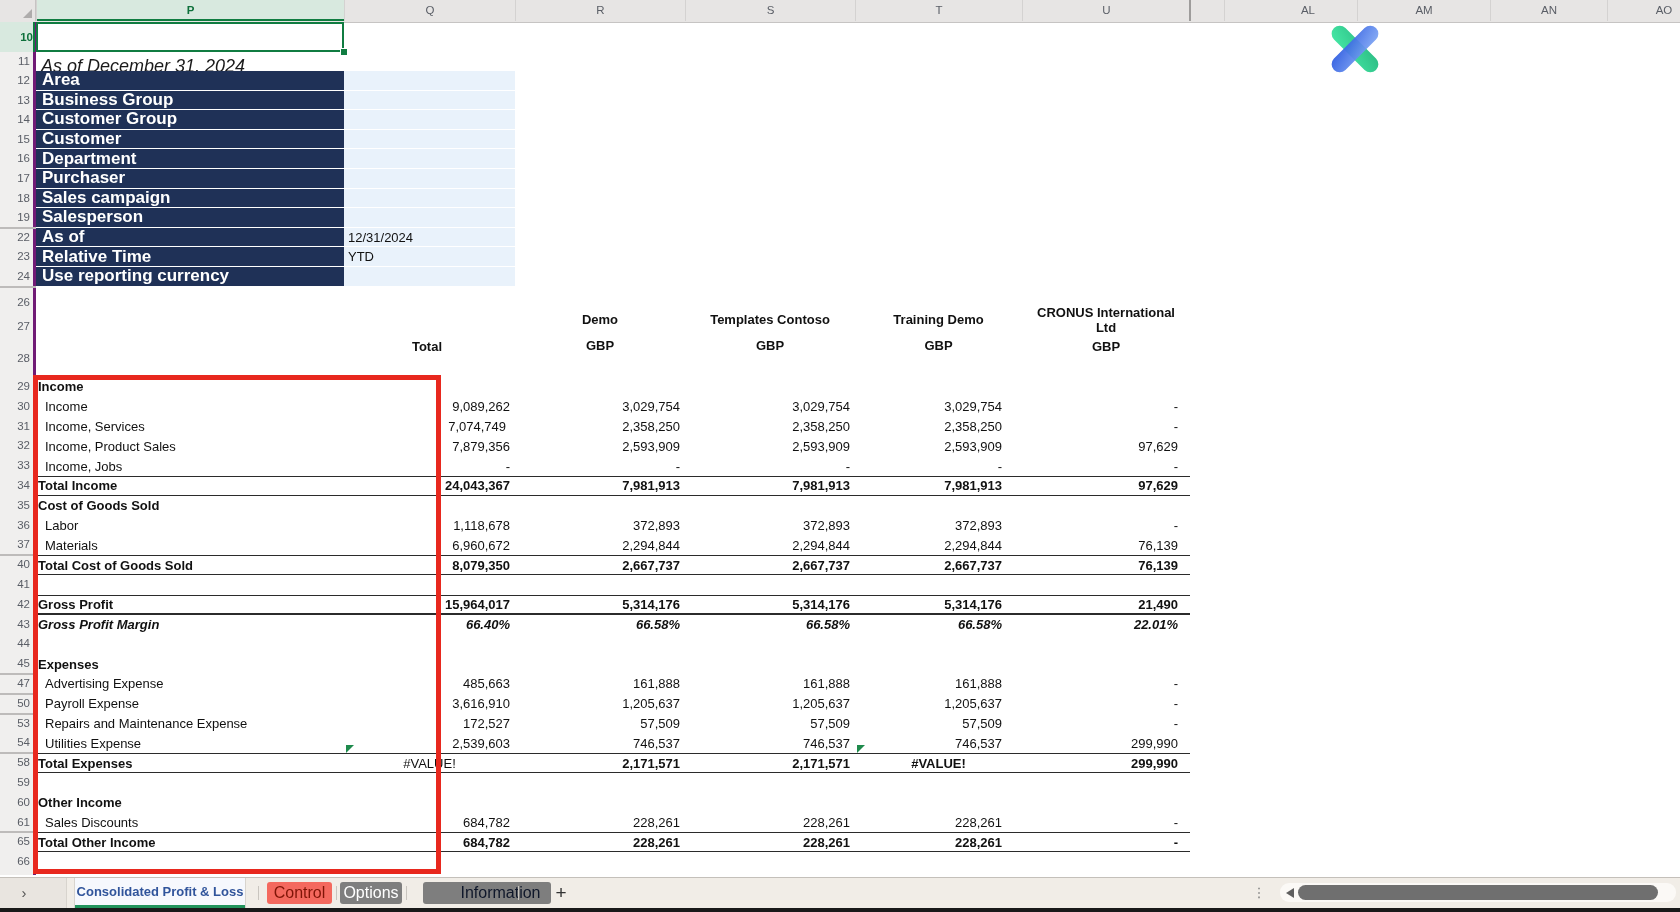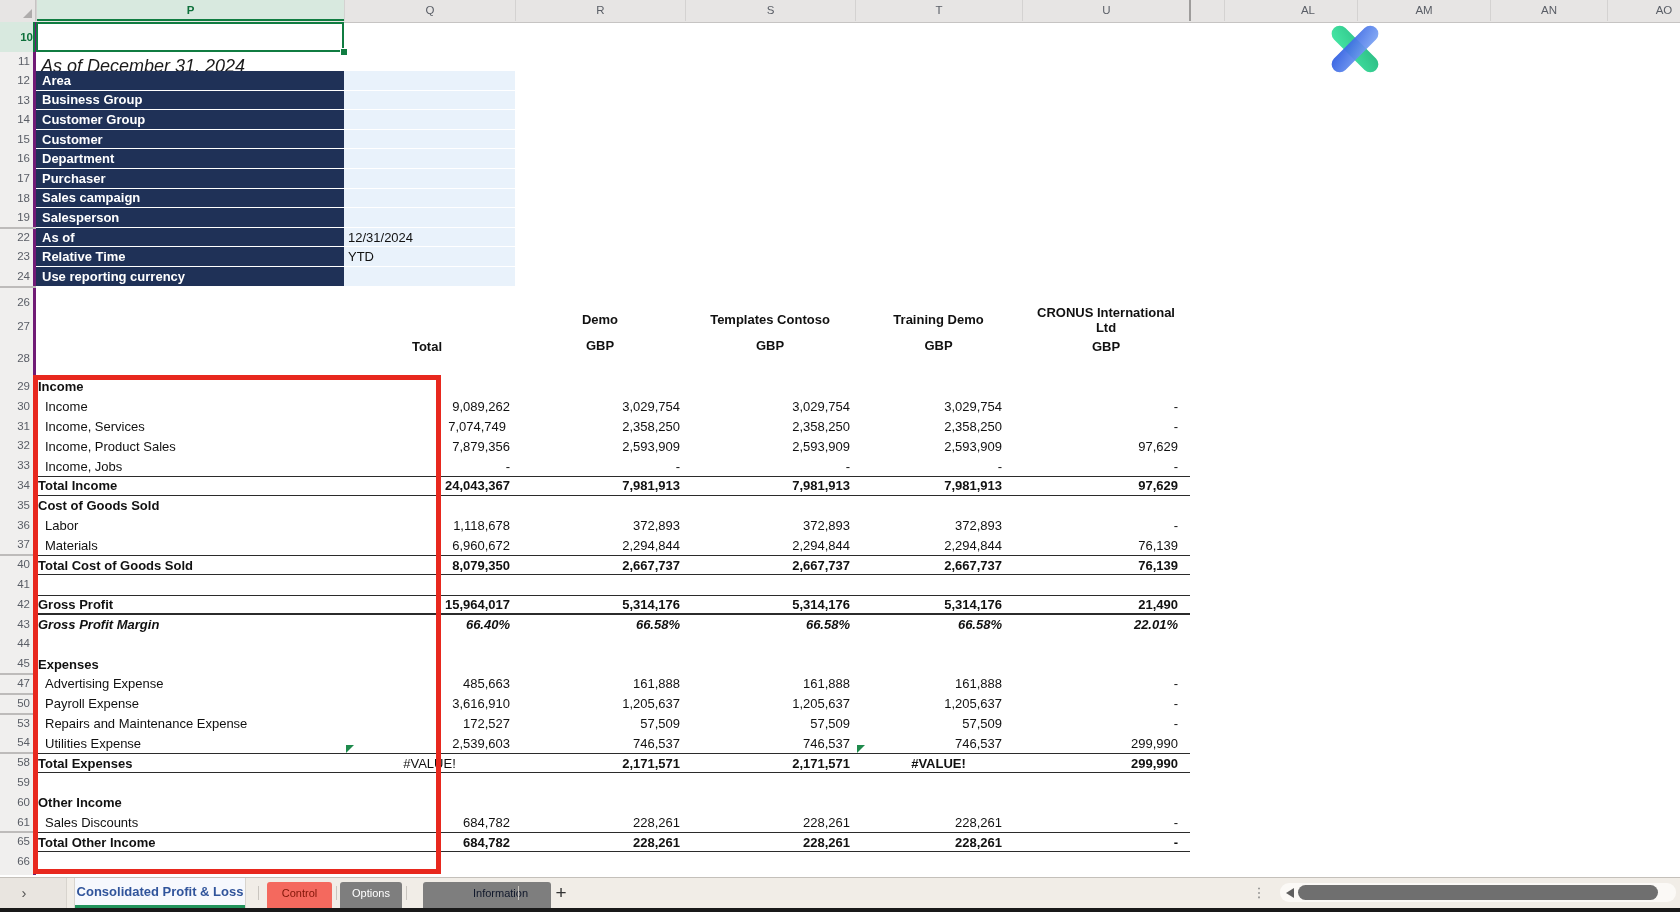--- a/index.html
+++ b/index.html
@@ -19,21 +19,21 @@
   .gutrow{position:absolute;left:0;width:30px;text-align:right;font-size:11.5px;color:#5A5E66;}
   .gutrow.sel{color:#0E703B;font-weight:bold;background:#D8E9DF;width:33px;padding-right:2px;box-shadow:inset -2px 0 0 #107C41;}
   .guttick{position:absolute;left:0;width:36px;height:2px;background:#BDBBBA;}
 
   
   .title{position:absolute;left:41px;top:26px;font-size:22px;color:#1F3C61;}
   .selbox{position:absolute;left:36px;top:22px;width:308px;height:30px;border:2px solid #107C41;box-sizing:border-box;}
   .selhandle{position:absolute;left:340px;top:48px;width:6px;height:6px;background:#107C41;border:1px solid #fff;}
   .subtitle{position:absolute;left:41px;top:56px;font-size:18px;font-style:italic;color:#1a1a1a;}
 
-  .flabel{position:absolute;left:36px;width:308px;background:#1F3157;color:#fff;font-weight:bold;font-size:13px;display:flex;align-items:center;padding-left:6px;box-sizing:border-box;}
+  .flabel{position:absolute;left:36px;width:308px;background:#1F3157;color:#fff;font-weight:bold;font-size:17px;display:flex;align-items:center;padding-left:6px;box-sizing:border-box;}
   .fvalue{position:absolute;left:344px;width:171px;background:#E9F2FB;color:#111;font-size:13px;display:flex;align-items:center;padding-left:4px;box-sizing:border-box;}
 
   
   .rh{position:absolute;text-align:center;font-weight:bold;font-size:13px;color:#111;}
   .rh .l2{margin-top:11px;}
   .uclip{overflow:hidden;height:31px;line-height:15px;}
 
   
   .rrow{position:absolute;left:36px;width:1154px;box-sizing:border-box;font-size:13px;color:#111;}
   .rrow.total{font-weight:bold;border-top:1px solid #2b2b2b;border-bottom:1px solid #2b2b2b;}
@@ -52,21 +52,21 @@
 
   
   .logo{position:absolute;left:1328px;top:21px;height:56px;display:flex;align-items:center;z-index:10;}
   .logotext{font-size:45px;font-weight:bold;color:#282E5D;letter-spacing:-1px;margin-left:11px;line-height:56px;}
 
   
   .tabbar{position:absolute;left:0;top:877px;width:1680px;height:31px;background:#F1EDE7;border-top:1px solid #C4C0BA;box-sizing:border-box;}
   .tabnavzone{position:absolute;left:0;top:0;width:66px;height:30px;background:#E9E5E0;border-right:1px solid #D8D4CE;}
   .tabnav{position:absolute;left:14px;top:0;width:20px;height:30px;line-height:29px;color:#555;font-size:15px;text-align:center;}
   .tab-active{position:absolute;left:74px;top:0;width:172px;height:30px;background:#F6F8FD;border-left:1px solid #D8D4CE;border-right:1px solid #D8D4CE;box-shadow:inset 0 -3px 0 #21935C;text-align:center;line-height:28px;font-size:13px;font-weight:bold;color:#30549B;box-sizing:border-box;}
-  .tabchip{position:absolute;top:4px;height:29px;border-radius:3px;text-align:center;line-height:22px;font-size:11px;}
+  .tabchip{position:absolute;top:4px;height:22px;border-radius:3px;text-align:center;line-height:22px;font-size:16px;}
   .tabsep{position:absolute;top:8px;width:1px;height:14px;background:#C9C5BF;}
   .addsheet{position:absolute;left:548px;top:0;width:26px;height:30px;line-height:29px;text-align:center;font-size:19px;color:#333;}
 
   
   .sb-dots{position:absolute;left:1252px;top:0;width:14px;height:30px;line-height:29px;text-align:center;color:#777;font-size:13px;letter-spacing:0;}
   .sb-track{position:absolute;left:1280px;top:5px;width:396px;height:19px;background:#FBF9F6;border-radius:9px;}
   .sb-left{position:absolute;left:6px;top:5px;width:0;height:0;border-top:5px solid transparent;border-bottom:5px solid transparent;border-right:8px solid #5F5F5F;}
   .sb-thumb{position:absolute;left:18px;top:2px;width:360px;height:15px;background:#6F6F6F;border-radius:7.5px;}
 
   .blackstrip{position:absolute;left:0;top:908px;width:1680px;height:4px;background:#191919;}

